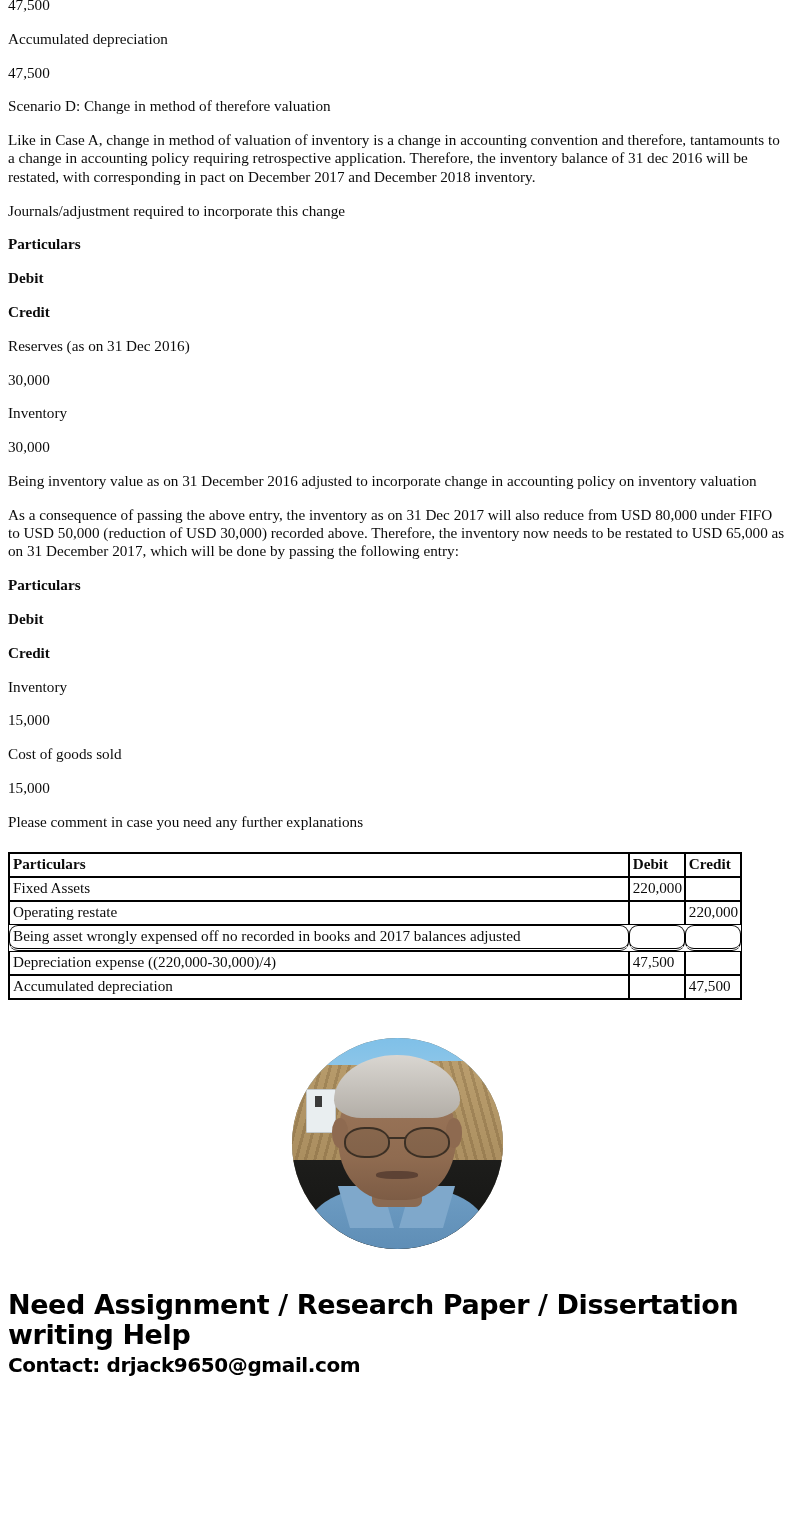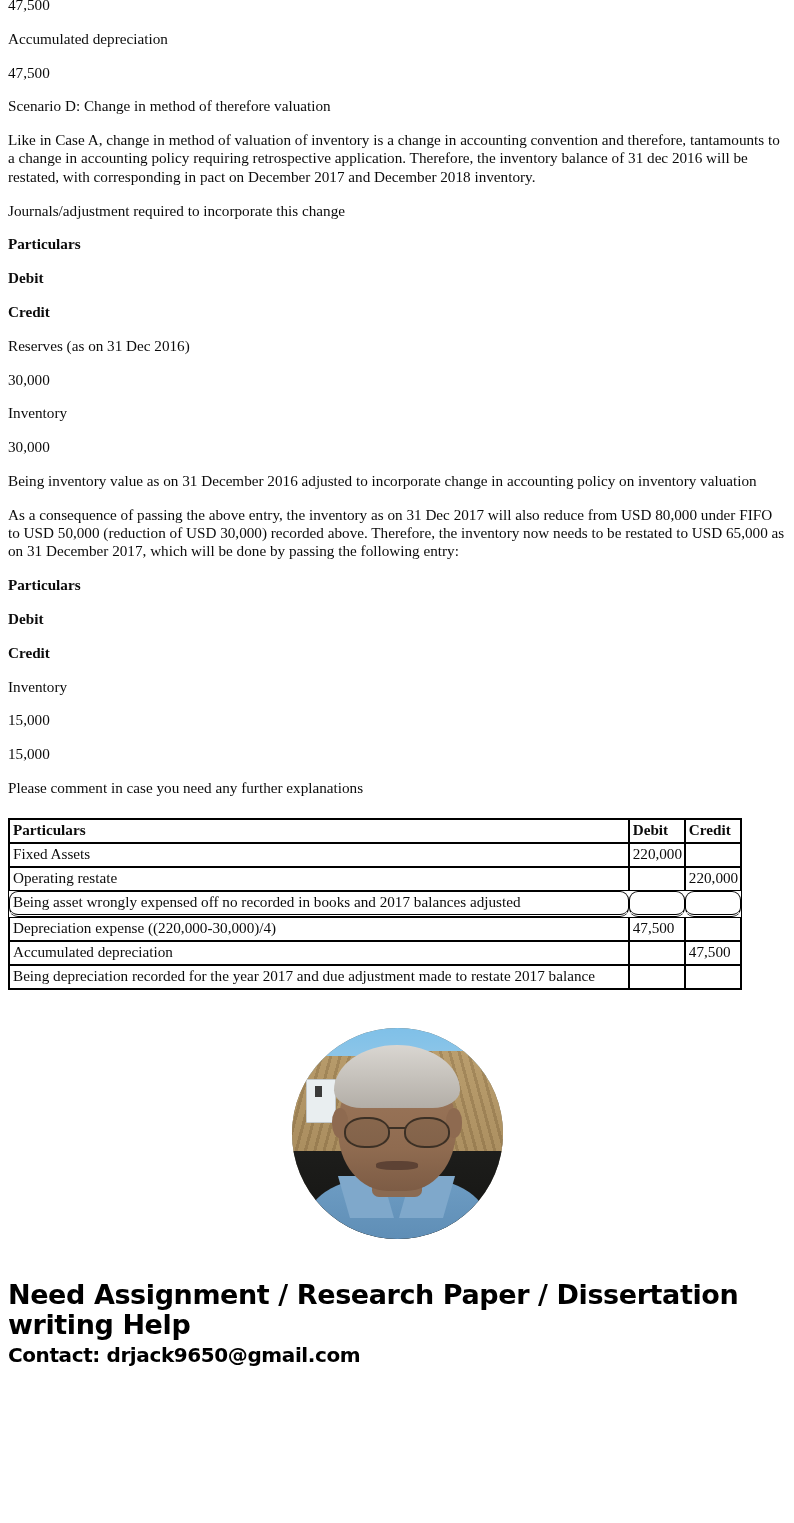--- a/index.html
+++ b/index.html
@@ -235,20 +235,21 @@
     <p class="para">30,000</p>
     <p class="para">Inventory</p>
     <p class="para">30,000</p>
     <p class="para">Being inventory value as on 31 December 2016 adjusted to incorporate change in accounting policy on inventory valuation</p>
     <p class="para">As a consequence of passing the above entry, the inventory as on 31 Dec 2017 will also reduce from USD 80,000 under FIFO to USD 50,000 (reduction of USD 30,000) recorded above. Therefore, the inventory now needs to be restated to USD 65,000 as on 31 December 2017, which will be done by passing the following entry:</p>
     <p class="para bold">Particulars</p>
     <p class="para bold">Debit</p>
     <p class="para bold">Credit</p>
     <p class="para">Inventory</p>
     <p class="para">15,000</p>
+    <p class="para">Cost of goods sold</p>
     <p class="para">15,000</p>
     <p class="para">Please comment in case you need any further explanations</p>
   </div>
 
   <div class="journal-wrap">
     <table class="journal">
       <colgroup>
         <col class="col-particulars">
         <col class="col-debit">
         <col class="col-credit">
@@ -276,25 +277,20 @@
           </tr>
           <tr>
             <td>Depreciation expense ((220,000-30,000)/4)</td>
             <td>47,500</td>
             <td></td>
           </tr>
           <tr>
             <td>Accumulated depreciation</td>
             <td></td>
             <td>47,500</td>
-          </tr>
-          <tr>
-            <td>Being depreciation recorded for the year 2017 and due adjustment made to restate 2017 balance</td>
-            <td></td>
-            <td></td>
           </tr>
         </tbody>
     </table>
   </div>
 
   <div class="photo-block">
     <div class="avatar">
       <div class="av-sky"></div>
       <div class="av-panel-l"></div>
       <div class="av-panel-r"></div>

